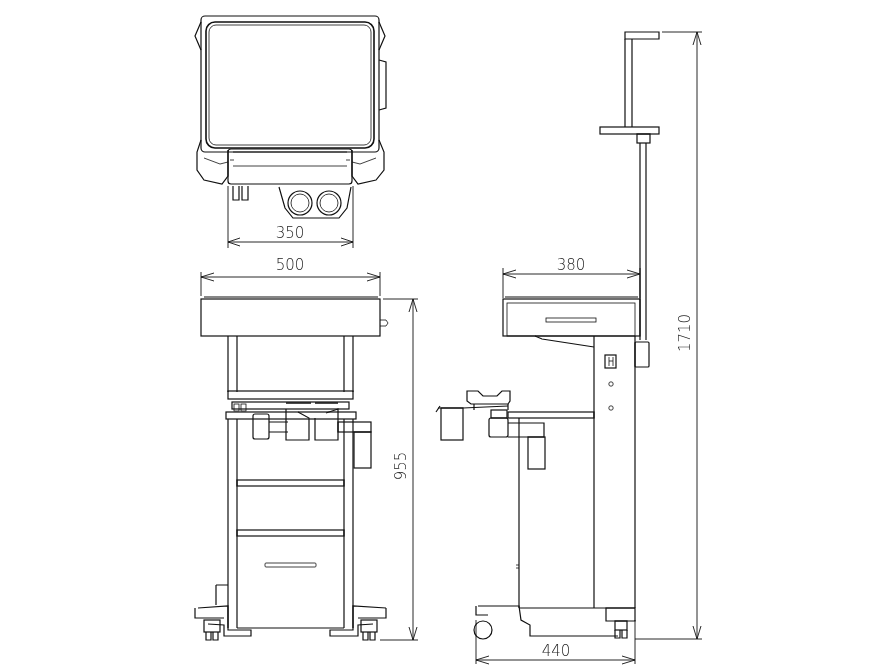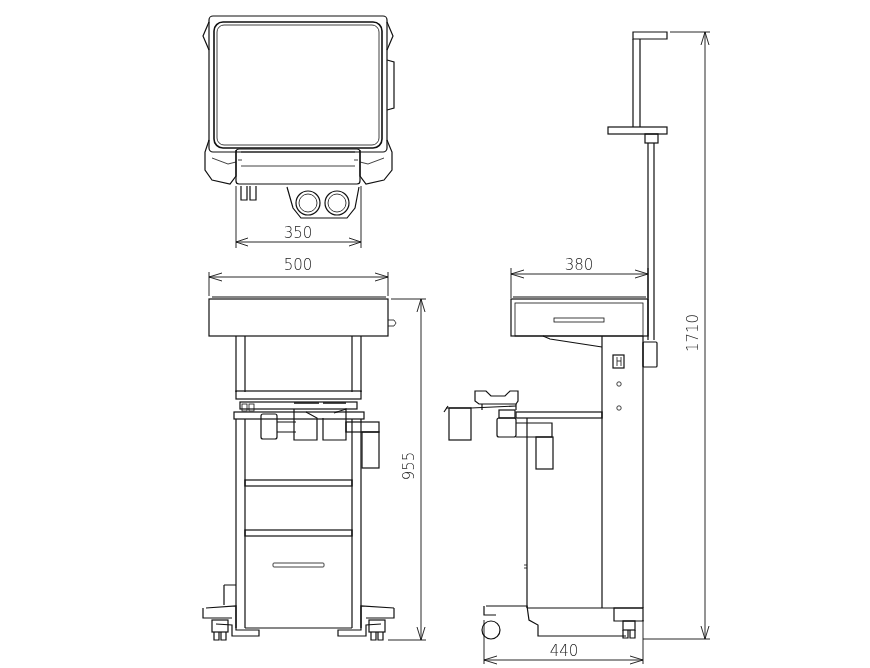--- a/index.html
+++ b/index.html
@@ -1,17 +1,17 @@
 <!DOCTYPE html>
 <html><head>
   <meta charset="utf-8">
   <style>
     html, body { margin: 0; padding: 0; background: #ffffff; }
     body { width: 870px; height: 668px; overflow: hidden; position: relative; }
-    #canvas { position: absolute; left: 16px; top: 0; width: 796px; height: 668px; border-radius: 27px; }
+    #canvas { position: absolute; left: 8px; top: 0; width: 796px; height: 668px; border-radius: 27px; }
     svg { display: block; }
     .ln { fill: none; stroke: #111111; stroke-width: 1.2; }
     .thin { fill: none; stroke: #111111; stroke-width: 0.8; }
     .thick { fill: none; stroke: #111111; stroke-width: 1.6; }
     .dim { fill: none; stroke: #111111; stroke-width: 0.9; }
     .dimtext { font-family: "DejaVu Sans", sans-serif; font-size: 15px; fill: #222222; font-weight: 300; }
   </style>
 </head>
 <body>
 

